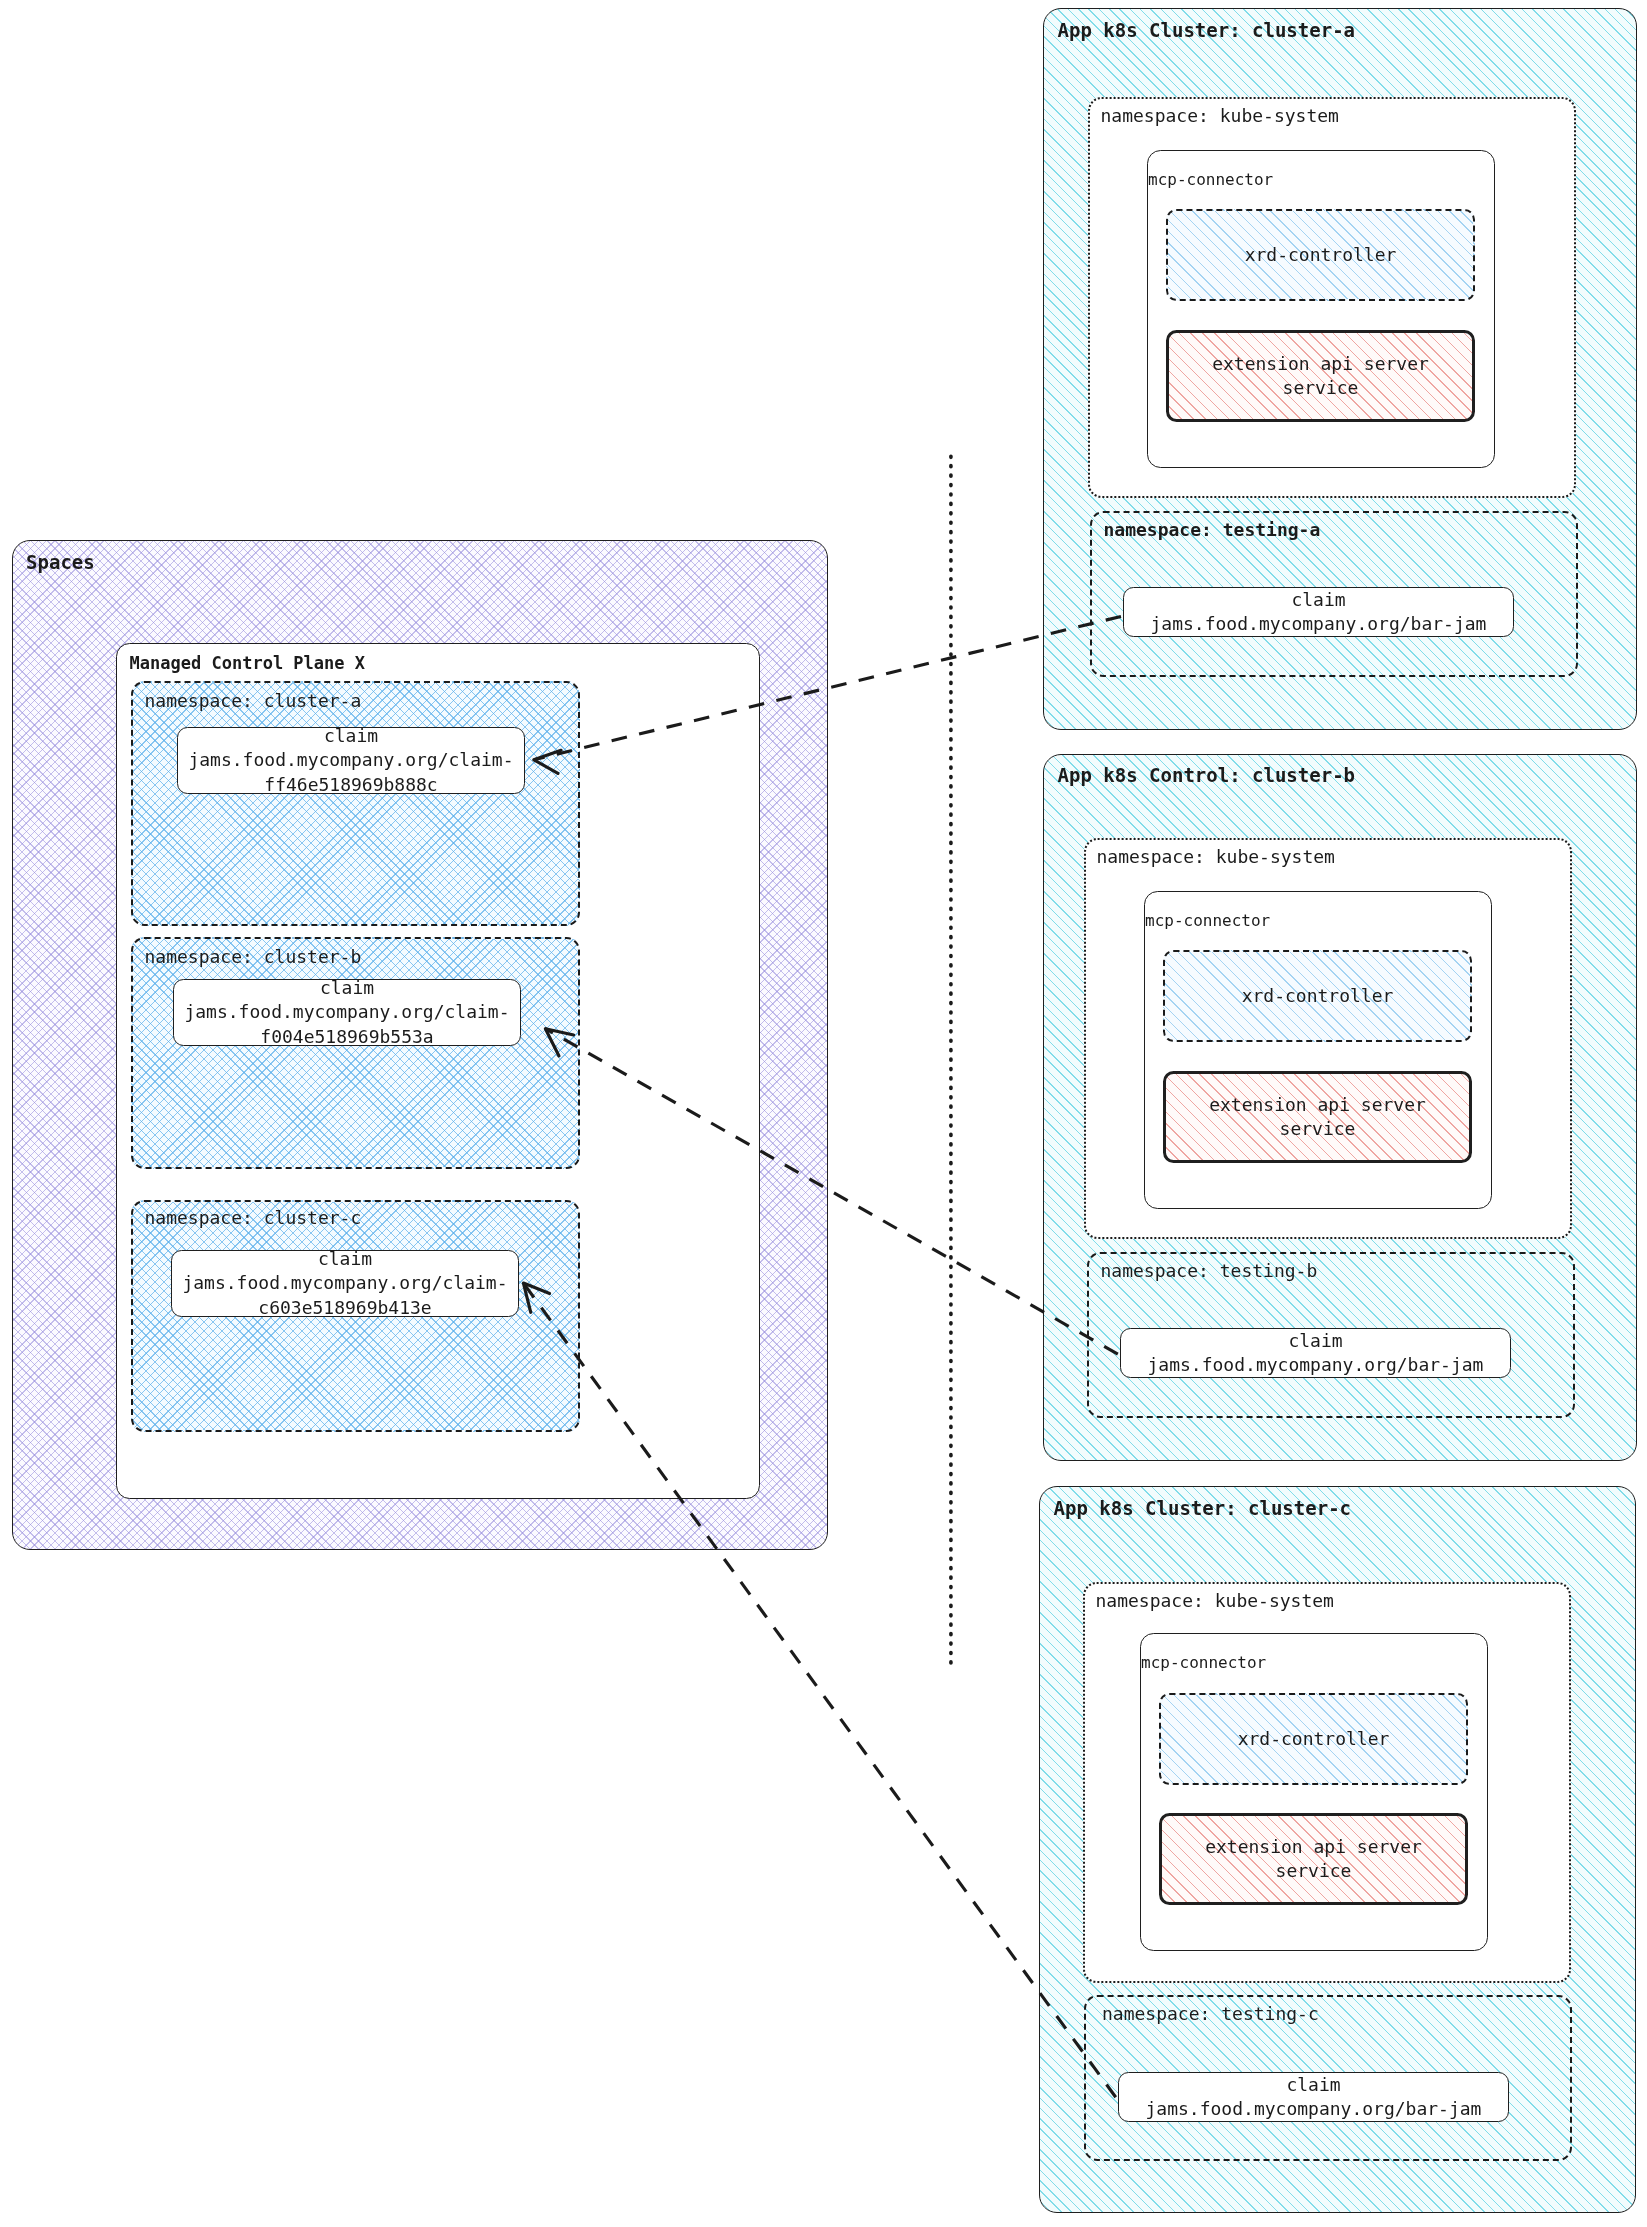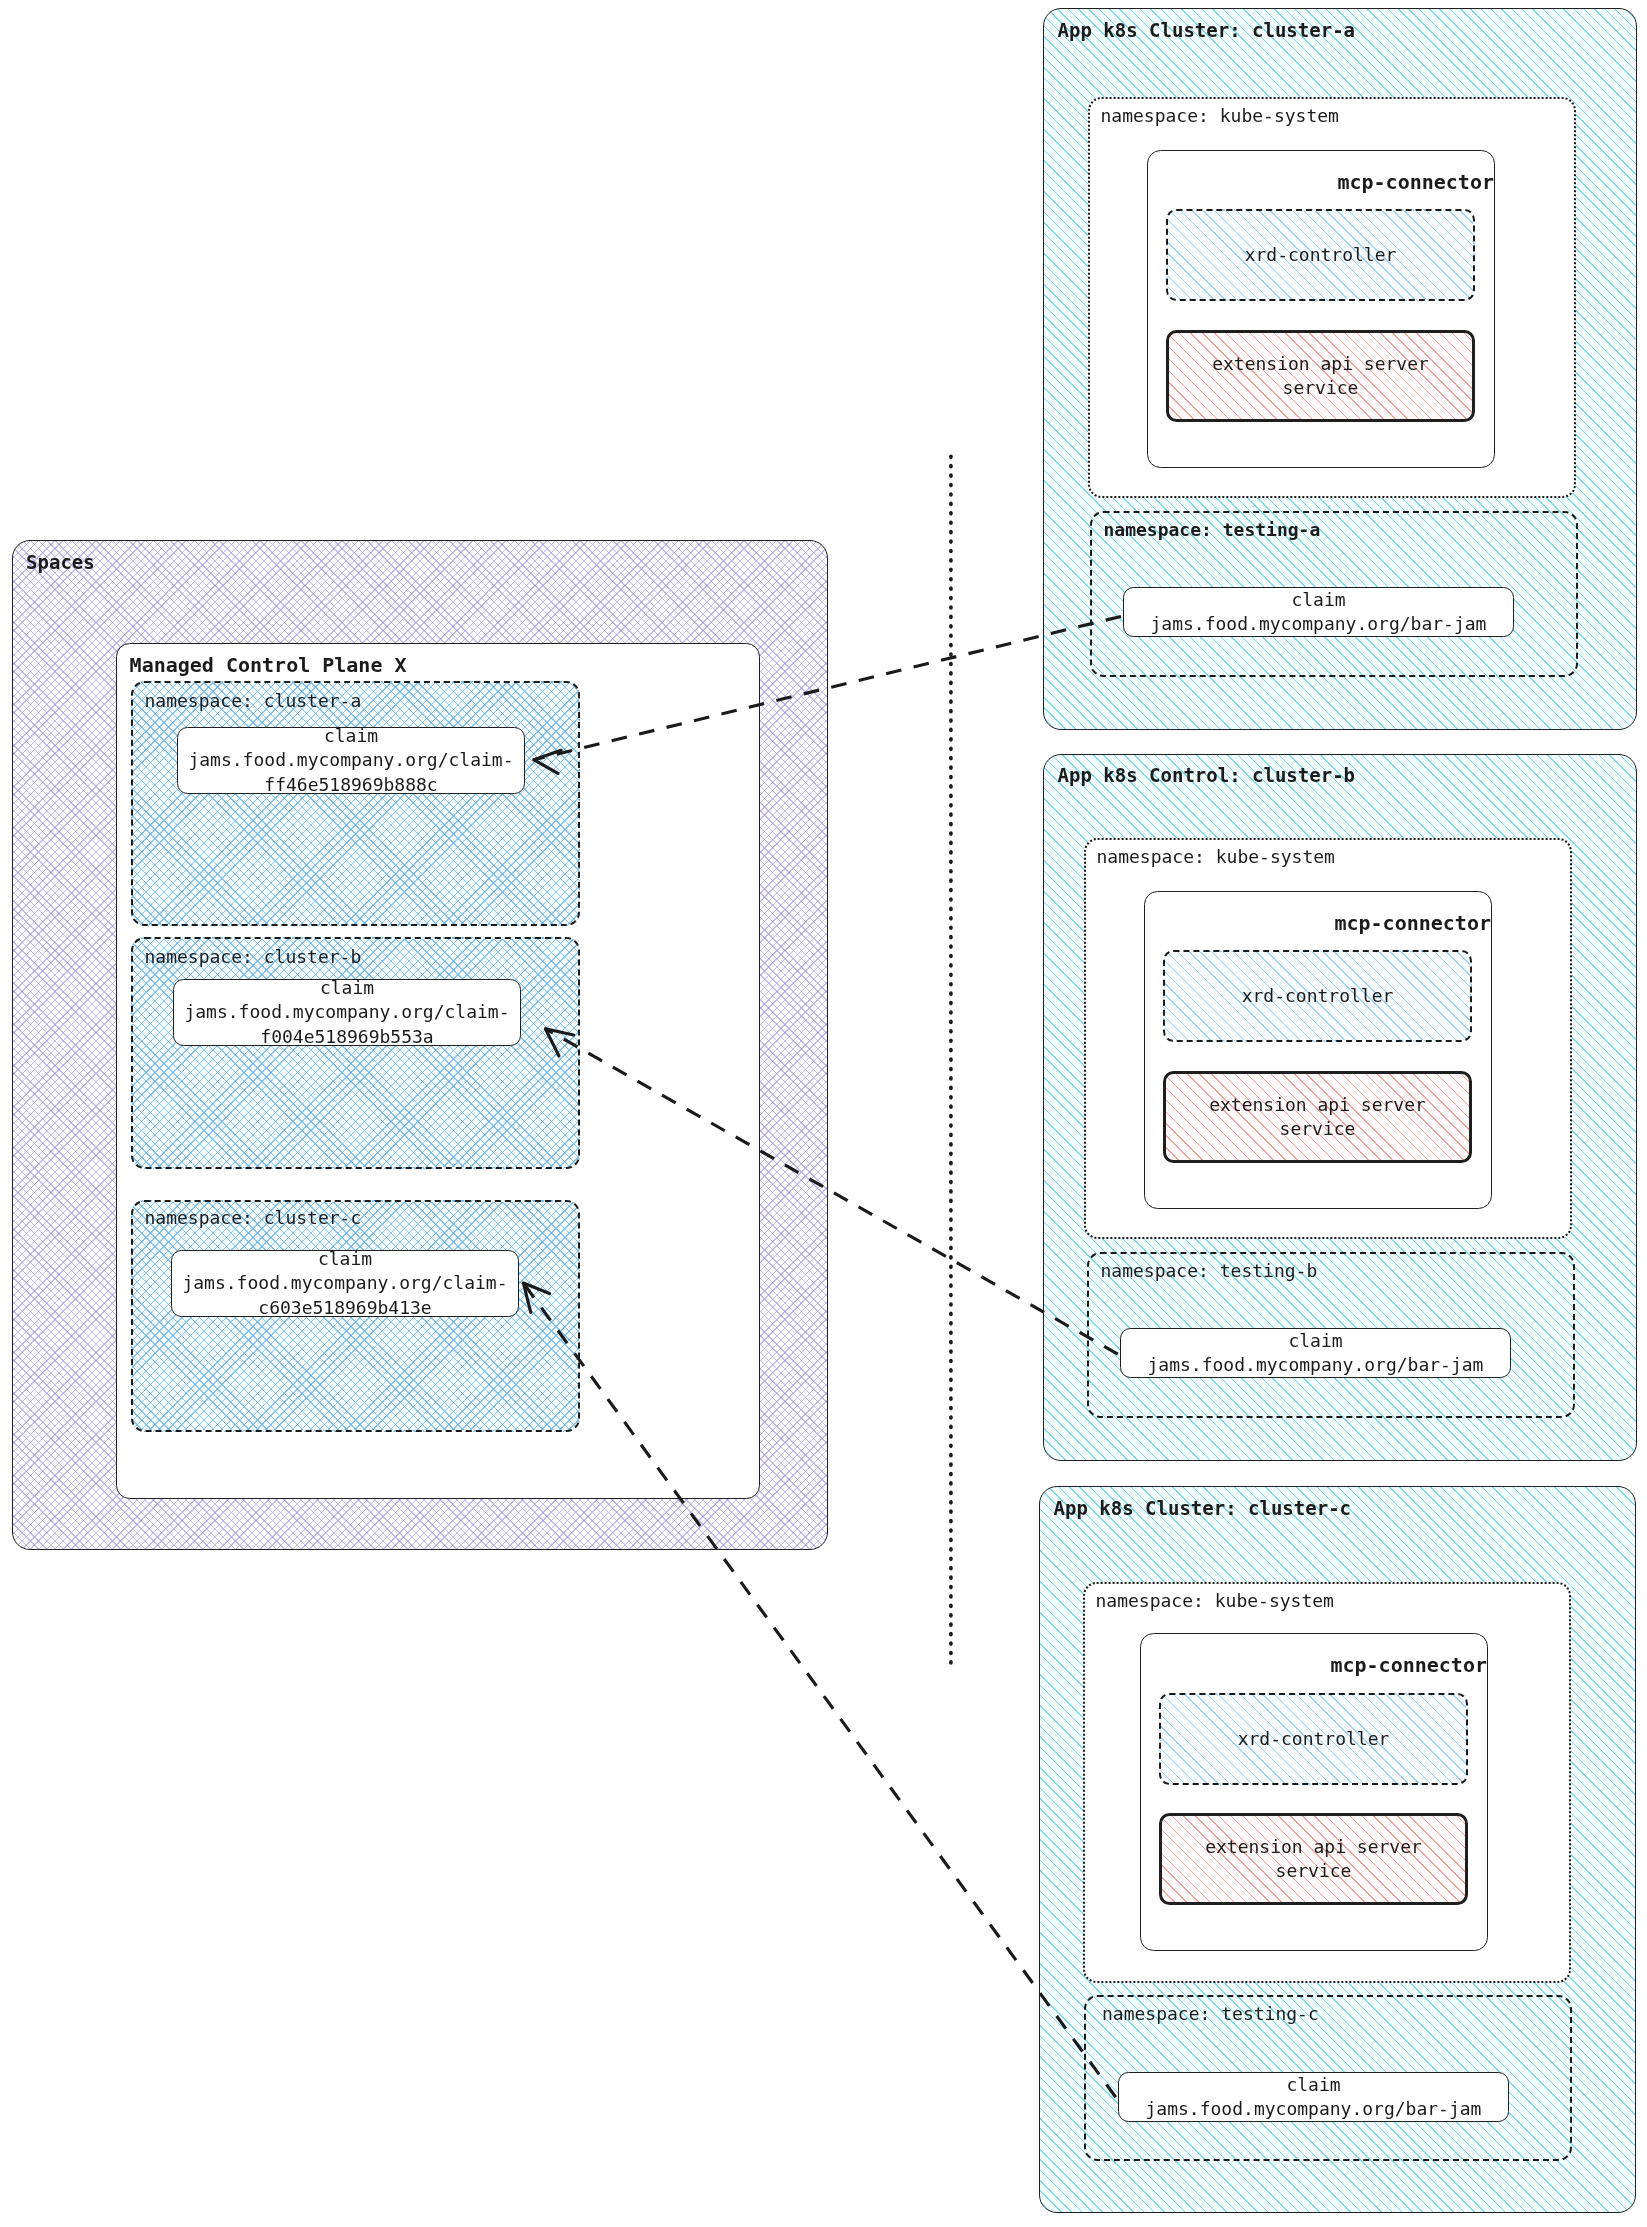--- a/index.html
+++ b/index.html
@@ -48,25 +48,25 @@
   .r-sm{border-radius:10.5px;}
 
   
   .corner-label{
     position:absolute;
     color:#1b1b1b;
     white-space:nowrap;
     line-height:1;
   }
   .title-xl{font-size:19px;font-weight:bold;}
-  .title-lg{font-size:20px;font-weight:bold;}
+  .title-lg{font-size:17px;font-weight:bold;}
   .title-ns{font-size:18px;}
   .title-mcp{
-    position:absolute;left:0;right:0;text-align:right;
-    font-size:20px;font-weight:bold;color:#1b1b1b;white-space:nowrap;
+    position:absolute;left:0;right:0;text-align:left;
+    font-size:16px;font-weight:normal;color:#1b1b1b;white-space:nowrap;
   }
 
   .centered-label{
     position:absolute;inset:0;
     display:flex;align-items:center;justify-content:center;
     text-align:center;color:#1b1b1b;
     font-size:18px;line-height:1.34;
     padding:0 6.3px;box-sizing:border-box;
   }
   .centered-label span{display:block;}

